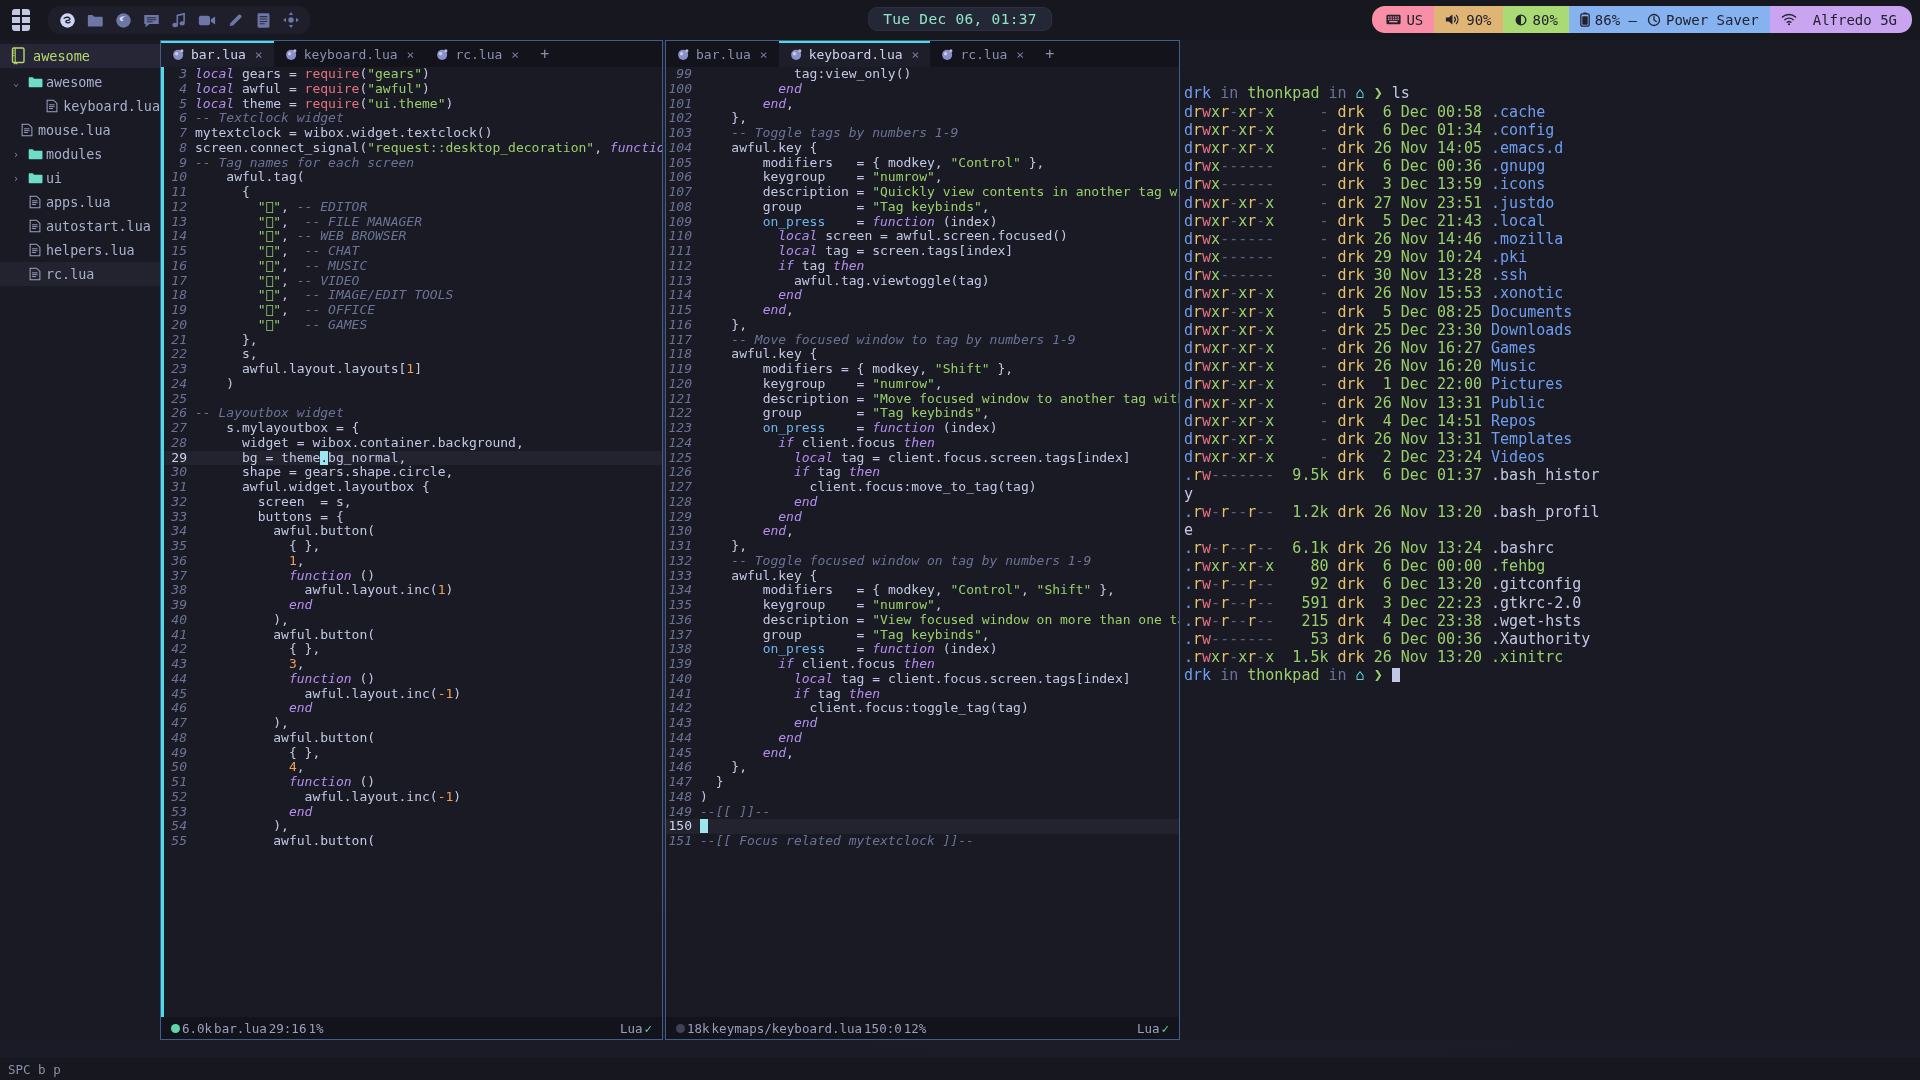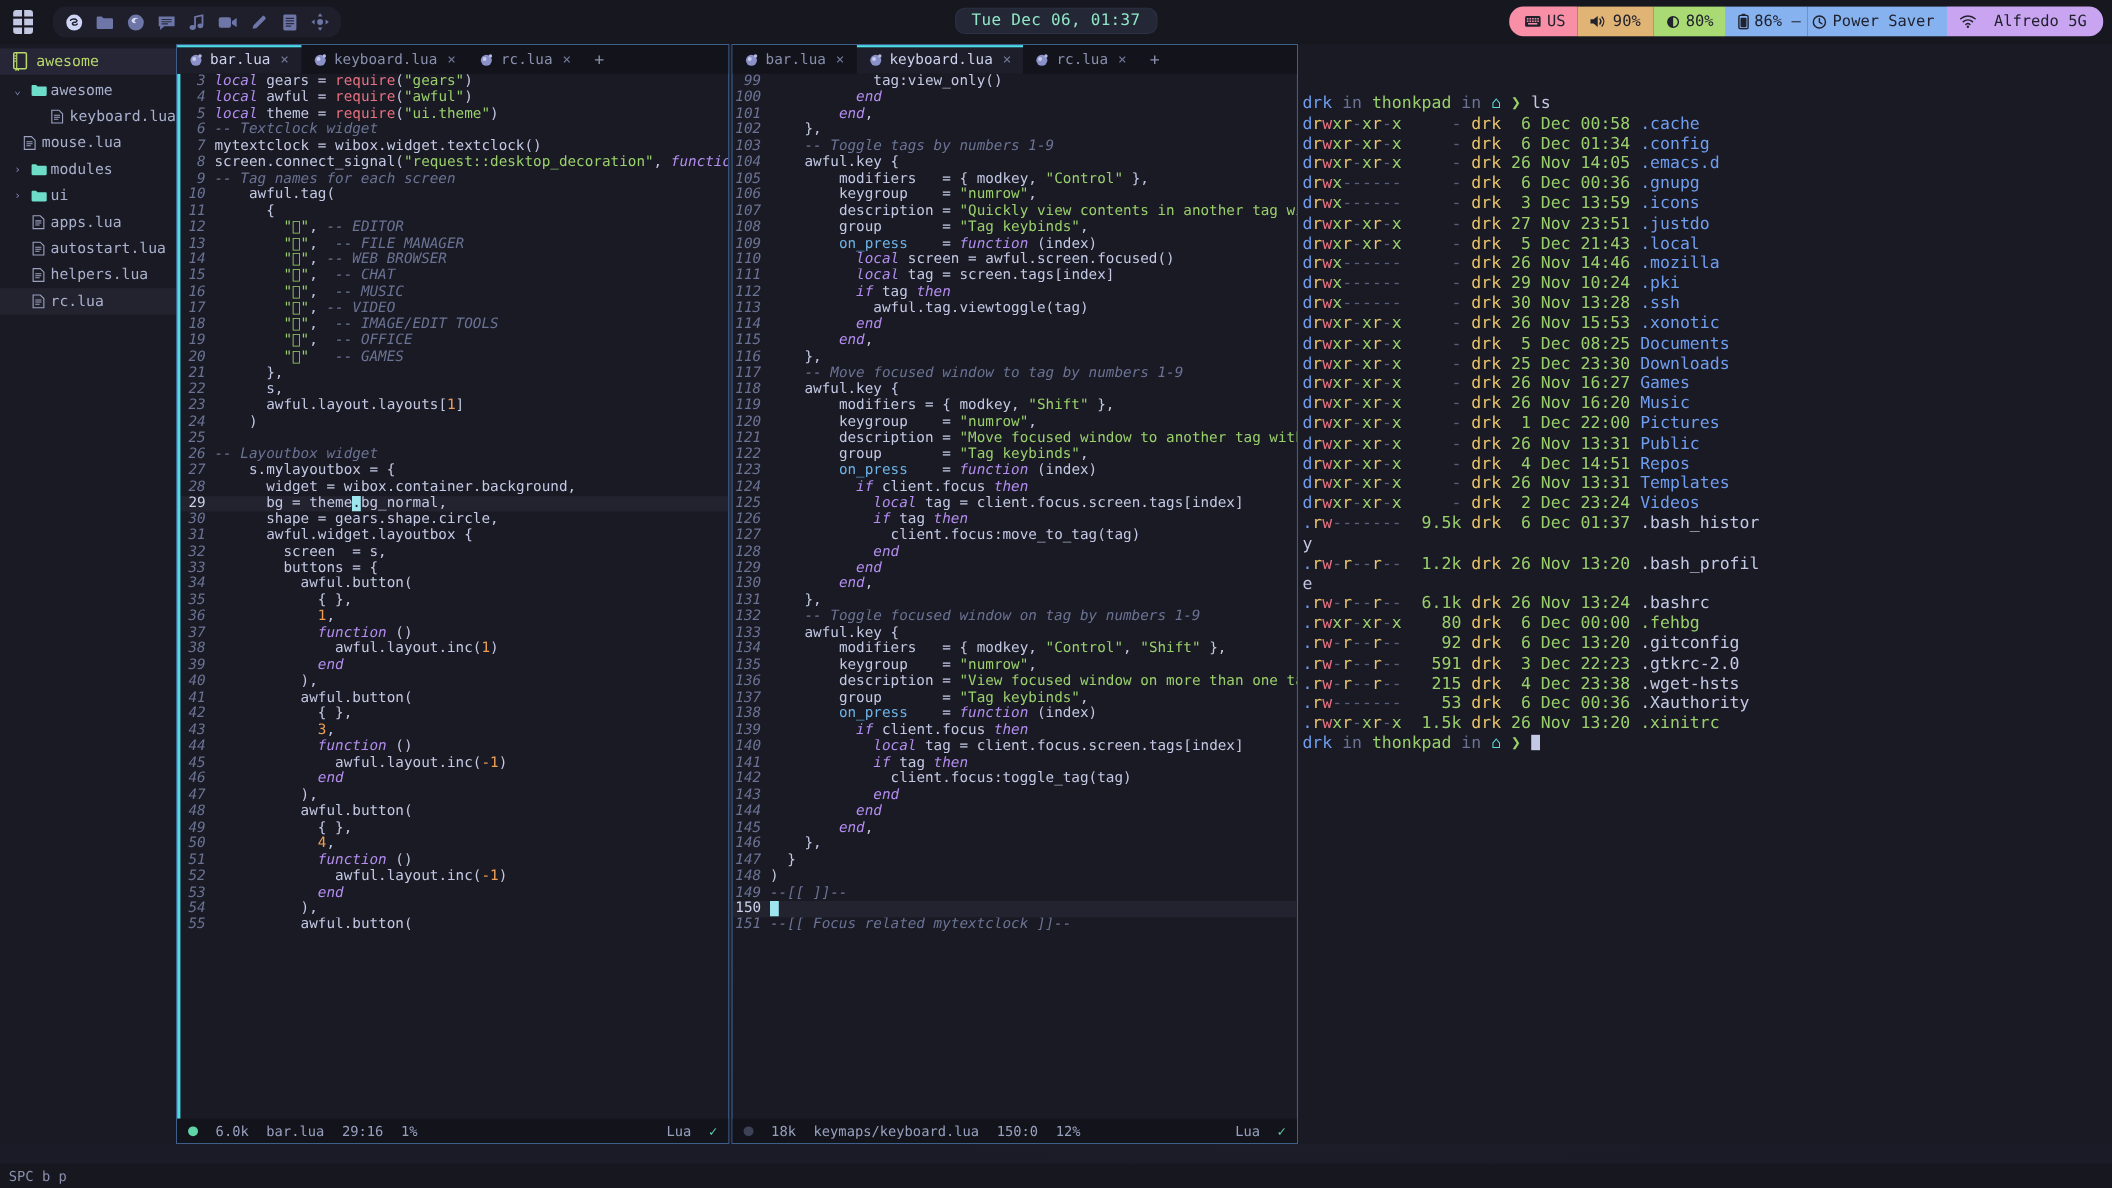--- a/index.html
+++ b/index.html
@@ -127,21 +127,21 @@
   .str  { color:#9ad06b; }                     
   .num  { color:#f0a055; }                     
   .cmt  { color:#6b7394; font-style:italic; }  
   .pln  { color:#c3c9e4; }
   .prop { color:#6fb4e8; }
   .cursor { background:#9ee6ef; color:#1b1b27; }
 
   .statusline {
     flex:0 0 22px; height:22px; background:#12131b;
     display:flex; align-items:center; font-size:12.5px; color:#98a0bd;
-    padding:0 10px; gap:16px;
+    padding:0 10px; gap:2px;
   }
   .st-dot { width:9px; height:9px; border-radius:50%; background:#3d4257; }
   #win-left .st-dot { background:#5fd6a8; }
   .st-spacer { flex:1 1 auto; }
   .st-check { color:#5fd6a8; }
   .vsplit-bar {
     position:absolute; left:0; top:0; width:3px; height:100%;
     background:#4ddbe8;
   }
 

